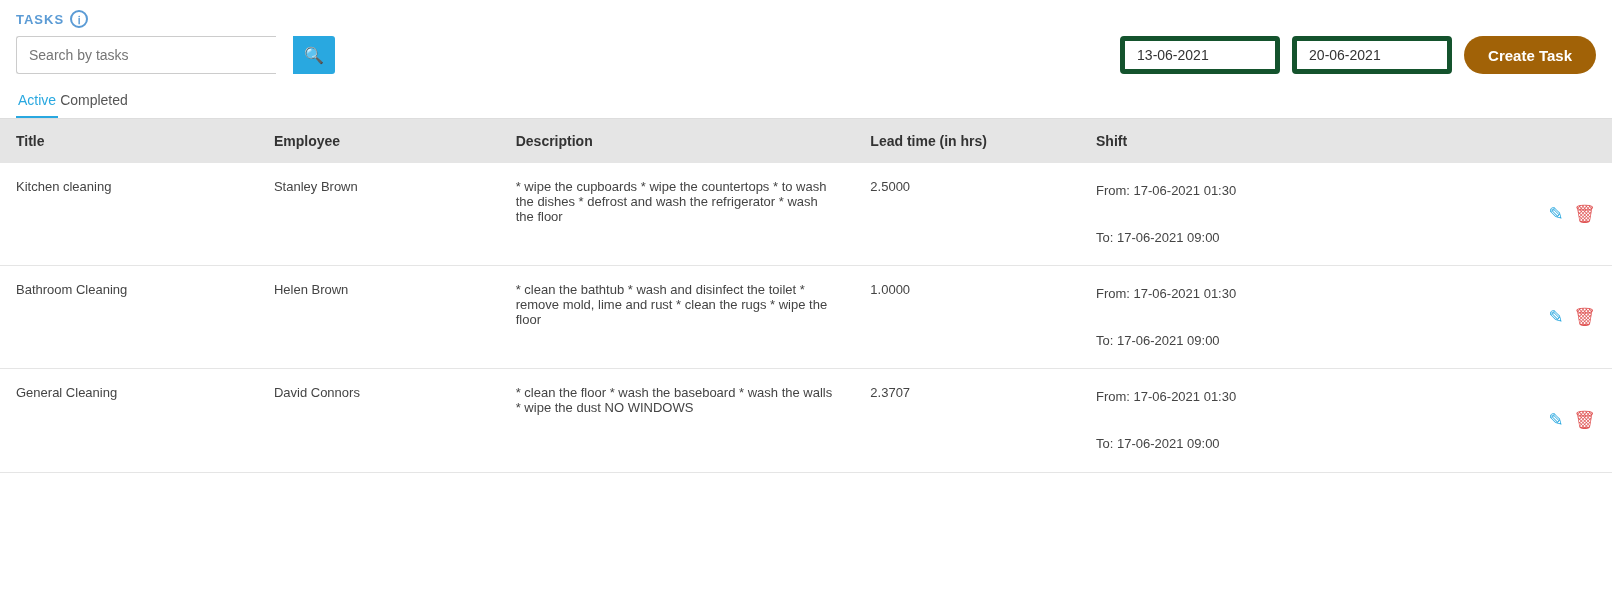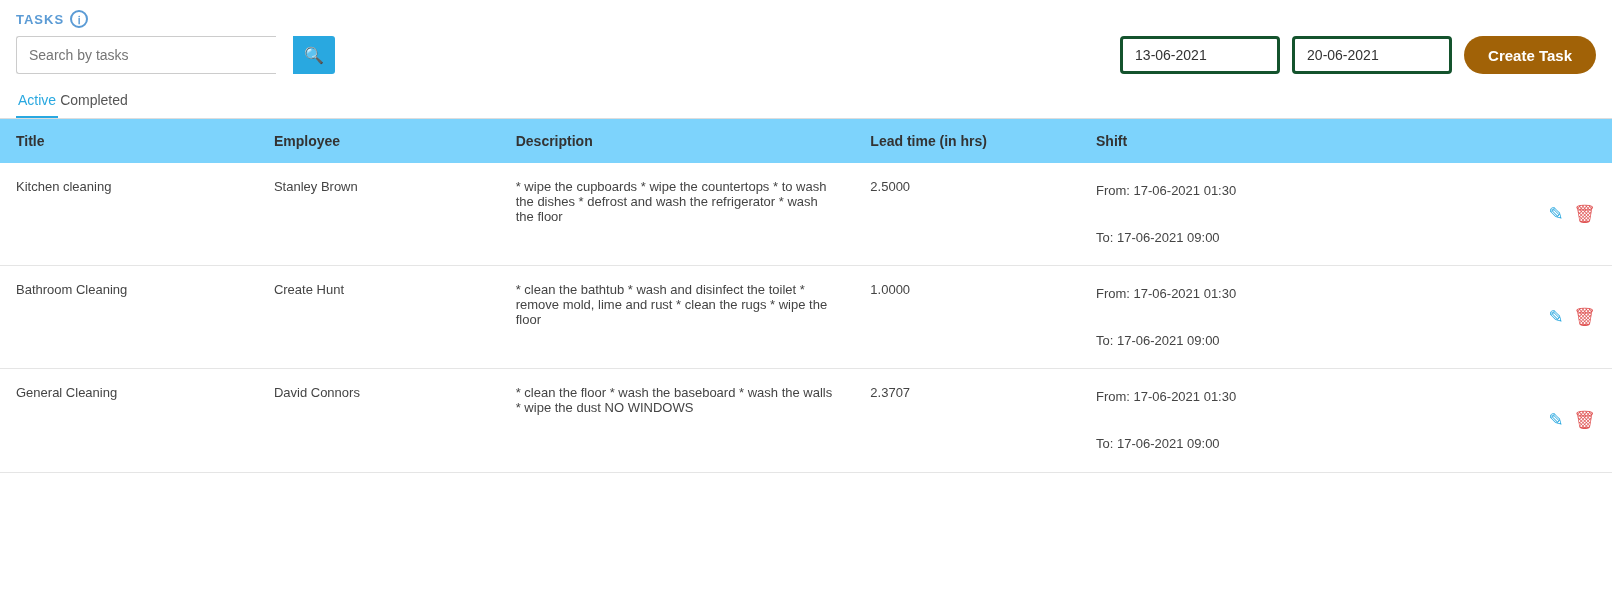--- a/index.html
+++ b/index.html
@@ -86,21 +86,21 @@
     .header-right {
       display: flex;
       align-items: center;
       gap: 12px;
       margin-left: auto;
       padding-top: 4px;
     }
 
     .date-input {
       height: 38px;
-      border: 3px solid #14532d;
+      border: 5px solid #14532d;
       border-radius: 4px;
       padding: 0 12px;
       font-size: 14px;
       color: #333;
       width: 160px;
       outline: none;
     }
 
     .create-btn {
       height: 38px;
@@ -138,21 +138,21 @@
     .table-wrapper {
       padding: 0;
     }
 
     table {
       width: 100%;
       border-collapse: collapse;
     }
 
     thead tr {
-      background: #7dd3fc;
+      background: #e5e5e5;
     }
 
     thead th {
       text-align: left;
       padding: 14px 16px;
       font-size: 14px;
       font-weight: bold;
       color: #333;
     }
 
@@ -254,21 +254,21 @@
       <td class="shift-cell">
         From: 17-06-2021 01:30<br><br>To: 17-06-2021 09:00
       </td>
       <td class="actions-cell">
         <span class="edit-icon">✎</span>
         <span class="delete-icon">🗑</span>
       </td>
     </tr>
         <tr>
       <td>Bathroom Cleaning</td>
-      <td>Create Hunt</td>
+      <td>Helen Brown</td>
       <td class="desc-cell">* clean the bathtub * wash and disinfect the toilet * remove mold, lime and rust * clean the rugs * wipe the floor</td>
       <td>1.0000</td>
       <td class="shift-cell">
         From: 17-06-2021 01:30<br><br>To: 17-06-2021 09:00
       </td>
       <td class="actions-cell">
         <span class="edit-icon">✎</span>
         <span class="delete-icon">🗑</span>
       </td>
     </tr>

